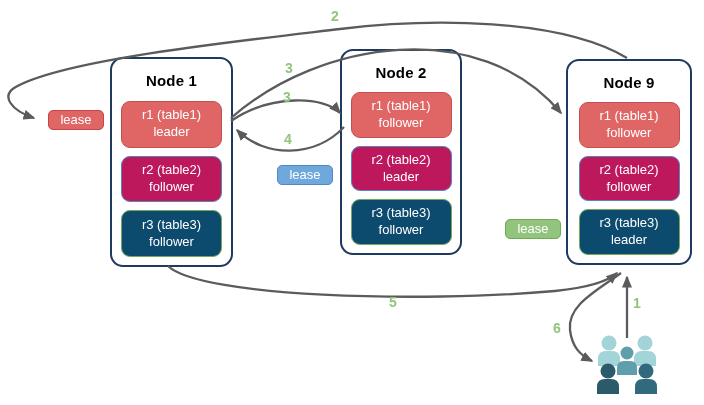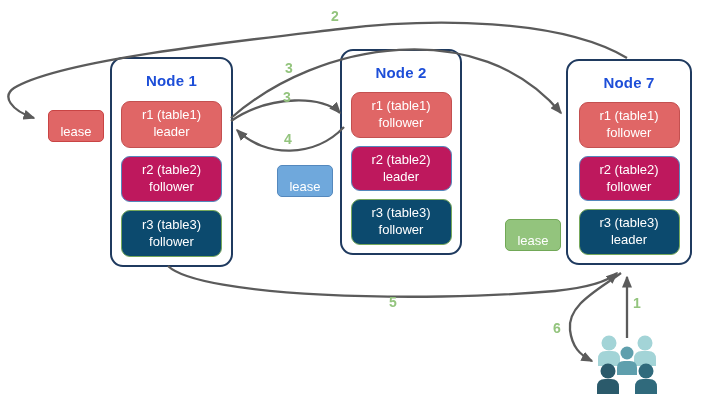--- a/index.html
+++ b/index.html
@@ -6,34 +6,34 @@
   .canvas{
     position:relative;width:704px;height:405px;background:#ffffff;overflow:hidden;
     font-family:"Liberation Sans",sans-serif;
   }
   .node{
     position:absolute;background:#ffffff;border:2px solid #1f3a5f;border-radius:13px;
     box-sizing:border-box;display:flex;flex-direction:column;align-items:center;padding-top:6px;
     z-index:1;
   }
   .node-title{
-    font-weight:bold;font-size:15px;color:#1d4ed8;height:32px;display:flex;align-items:center;
+    font-weight:bold;font-size:15px;color:#000000;height:32px;display:flex;align-items:center;
     margin-bottom:4px;letter-spacing:.2px;
   }
   .replica{
     width:101px;height:47px;border-radius:9px;box-sizing:border-box;color:#ffffff;font-size:13px;
     display:flex;flex-direction:column;align-items:center;justify-content:center;line-height:1.3;
     margin-bottom:8px;text-align:left;
   }
   .replica.red{background:#e06666;border:1.5px solid #c35050;}
   .replica.blue{background:#be185d;border:1.5px solid #5488bd;}
   .replica.green{background:#0c4a6e;border:1.5px solid #76a85b;}
   .lease{
     position:absolute;color:#ffffff;font-size:13px;border-radius:5px;box-sizing:border-box;
-    padding:13px 0 2px;width:56px;text-align:center;z-index:3;
+    padding:1px 0 2px;width:56px;text-align:center;z-index:3;
   }
   .lease.red{background:#e06666;border:1.5px solid #c94444;}
   .lease.blue{background:#6fa8dc;border:1.5px solid #5488bd;}
   .lease.green{background:#93c47d;border:1.5px solid #71a857;}
   .step{
     position:absolute;color:#93c47d;font-weight:bold;font-size:14px;z-index:3;
   }
   svg.arrows{position:absolute;left:0;top:0;z-index:2;pointer-events:none;}
 </style>
 </head>
@@ -67,21 +67,21 @@
       <span>r2 (table2)</span>
       <span>leader</span>
     </div>
     <div class="replica green">
       <span>r3 (table3)</span>
       <span>follower</span>
     </div>
   </div>
 
   <div class="node" style="left:566px;top:59px;width:126px;height:206px">
-    <div class="node-title">Node 7</div>
+    <div class="node-title">Node 9</div>
     <div class="replica red">
       <span>r1 (table1)</span>
       <span>follower</span>
     </div>
     <div class="replica blue">
       <span>r2 (table2)</span>
       <span>follower</span>
     </div>
     <div class="replica green">
       <span>r3 (table3)</span>

